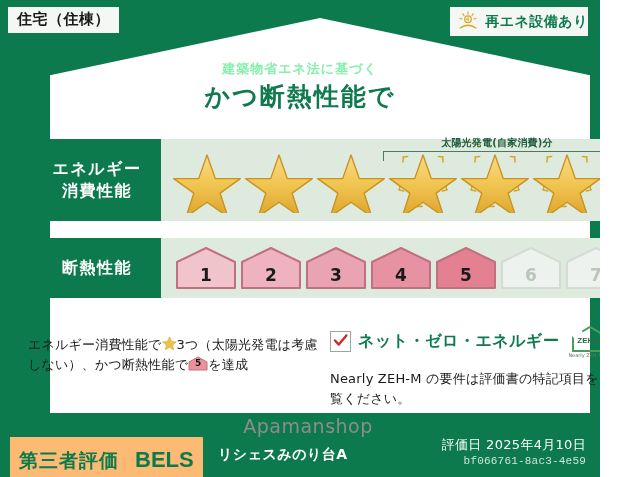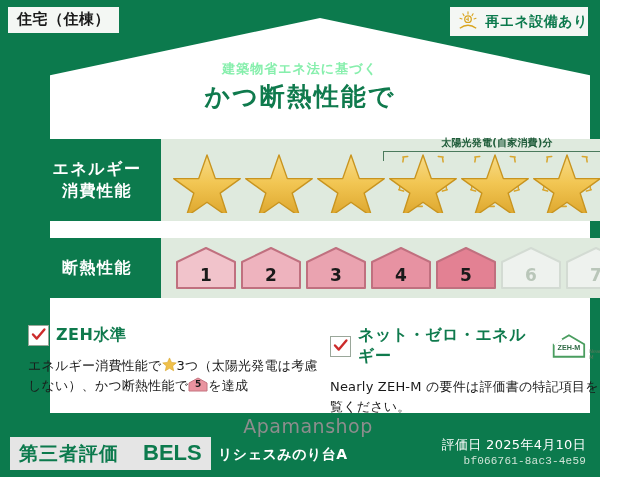--- a/index.html
+++ b/index.html
@@ -118,22 +118,22 @@
 
   
   .watermark{
     position:absolute;left:16px;right:0;top:415px;text-align:center;
     color:#8d8d8d;font-size:19px;letter-spacing:.5px;
   }
 
   
   .footer{position:absolute;left:0;right:0;bottom:0;height:48px;}
   .bels-badge{
-    position:absolute;left:10px;top:8px;background:#e5e5e5;
-    padding:5px 9px 6px 9px;display:flex;align-items:baseline;gap:24px;line-height:1;
+    position:absolute;left:10px;top:8px;background:#fdba74;
+    padding:12px 9px 6px 9px;display:flex;align-items:baseline;gap:16px;line-height:1;
   }
   .bels-jp{color:#0c7a4d;font-size:19px;font-weight:bold;letter-spacing:1px;}
   .bels-en{color:#0c7a4d;font-size:22px;font-weight:bold;letter-spacing:0px;font-family:"Liberation Sans",sans-serif;}
   .bldg-name{
     position:absolute;left:218px;top:17px;color:#ffffff;
     font-size:14px;font-weight:bold;letter-spacing:.5px;
   }
   .eval-date{
     position:absolute;right:14px;top:7px;color:#ffffff;
     font-size:13px;font-weight:normal;letter-spacing:.3px;
@@ -325,46 +325,38 @@
             <svg class="house-svg" viewBox="0 0 62 44">
       <path d="M2 16 L31 2 L60 16 L60 42 L2 42 Z" fill="#eef2ee" stroke="#d3dbd3" stroke-width="2" stroke-linejoin="round"></path>
     </svg>
             <span class="house-num">7</span>
           </div>
         </div>
     </div>
   </div>
 
   <div class="zeh zeh-left">
-    <div class="zeh-head">
-      <span class="check-box">
-        <svg class="check-svg" viewBox="0 0 17 17">
-            <path d="M3 8.5 L6.8 12.6 L14.4 3.4" fill="none" stroke="#cc2b2b" stroke-width="2.4" stroke-linecap="round" stroke-linejoin="round"></path>
-          </svg>
-      </span>
-      <span class="zeh-title">ZEH水準</span>
-    </div>
     <div class="zeh-body">
       <span>エネルギー消費性能で</span><span class="inline-star"><svg viewBox="0 0 24 24" width="15" height="15">
             <polygon points="12,1.5 15.2,8.6 22.8,9.4 17,14.4 18.7,22 12,18.1 5.3,22 7,14.4 1.2,9.4 8.8,8.6" fill="#f0c04a" stroke="#d8a62e" stroke-width="1"></polygon>
           </svg></span><span>3つ（太陽光発電は考慮しない）、かつ断熱性能で</span><span class="inline-house"><svg viewBox="0 0 20 15" width="20" height="15">
             <path d="M1 6 L10 1 L19 6 L19 14 L1 14 Z" fill="#e9939f" stroke="#c4727e" stroke-width="1"></path>
           </svg><span class="inline-house-num">5</span></span><span>を達成</span>
     </div>
   </div>
 
   <div class="zeh zeh-right">
     <div class="zeh-head">
       <span class="check-box">
         <svg class="check-svg" viewBox="0 0 17 17">
             <path d="M3 8.5 L6.8 12.6 L14.4 3.4" fill="none" stroke="#cc2b2b" stroke-width="2.4" stroke-linecap="round" stroke-linejoin="round"></path>
           </svg>
       </span>
       <span class="zeh-title">ネット・ゼロ・エネルギー</span>
-      <span style="display:flex;align-items:flex-end;">
+      <span style="display:flex;align-items:flex-start;flex-direction:column;">
         <svg class="zehm-logo" viewBox="0 0 40 28">
           <path d="M3 12 L20 2 L37 12 L37 26 L3 26 Z" fill="none" stroke="#4a9d5f" stroke-width="2"></path>
           <path d="M3 12 L12 6" fill="none" stroke="#ffffff" stroke-width="3"></path>
           <text x="20" y="18" font-size="8" font-weight="bold" fill="#2f6b45" text-anchor="middle" font-family="Liberation Sans, sans-serif">ZEH-M</text>
         </svg>
         <span class="zehm-sub">Nearly ZEH-M</span>
       </span>
     </div>
     <div class="zeh-body">Nearly ZEH-M の要件は評価書の特記項目をご覧ください。</div>
   </div>

